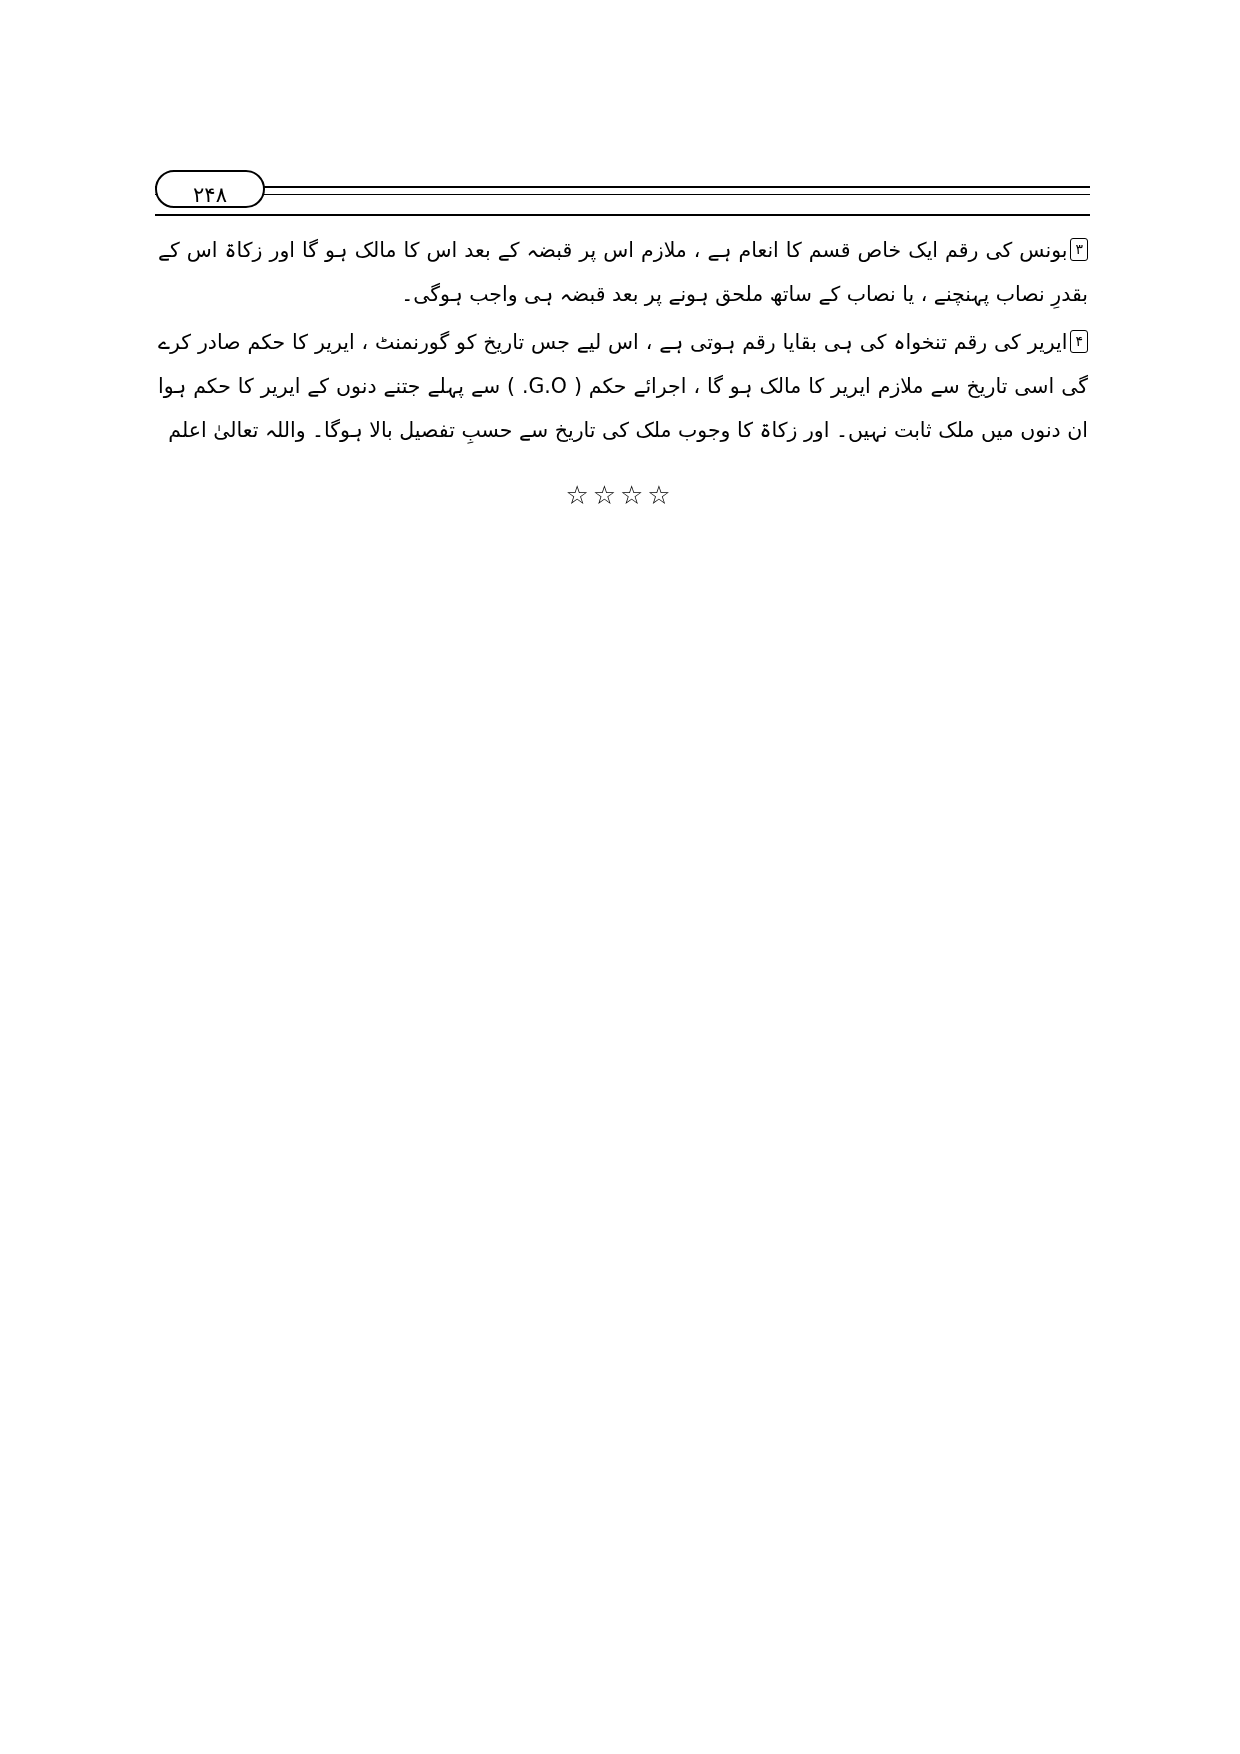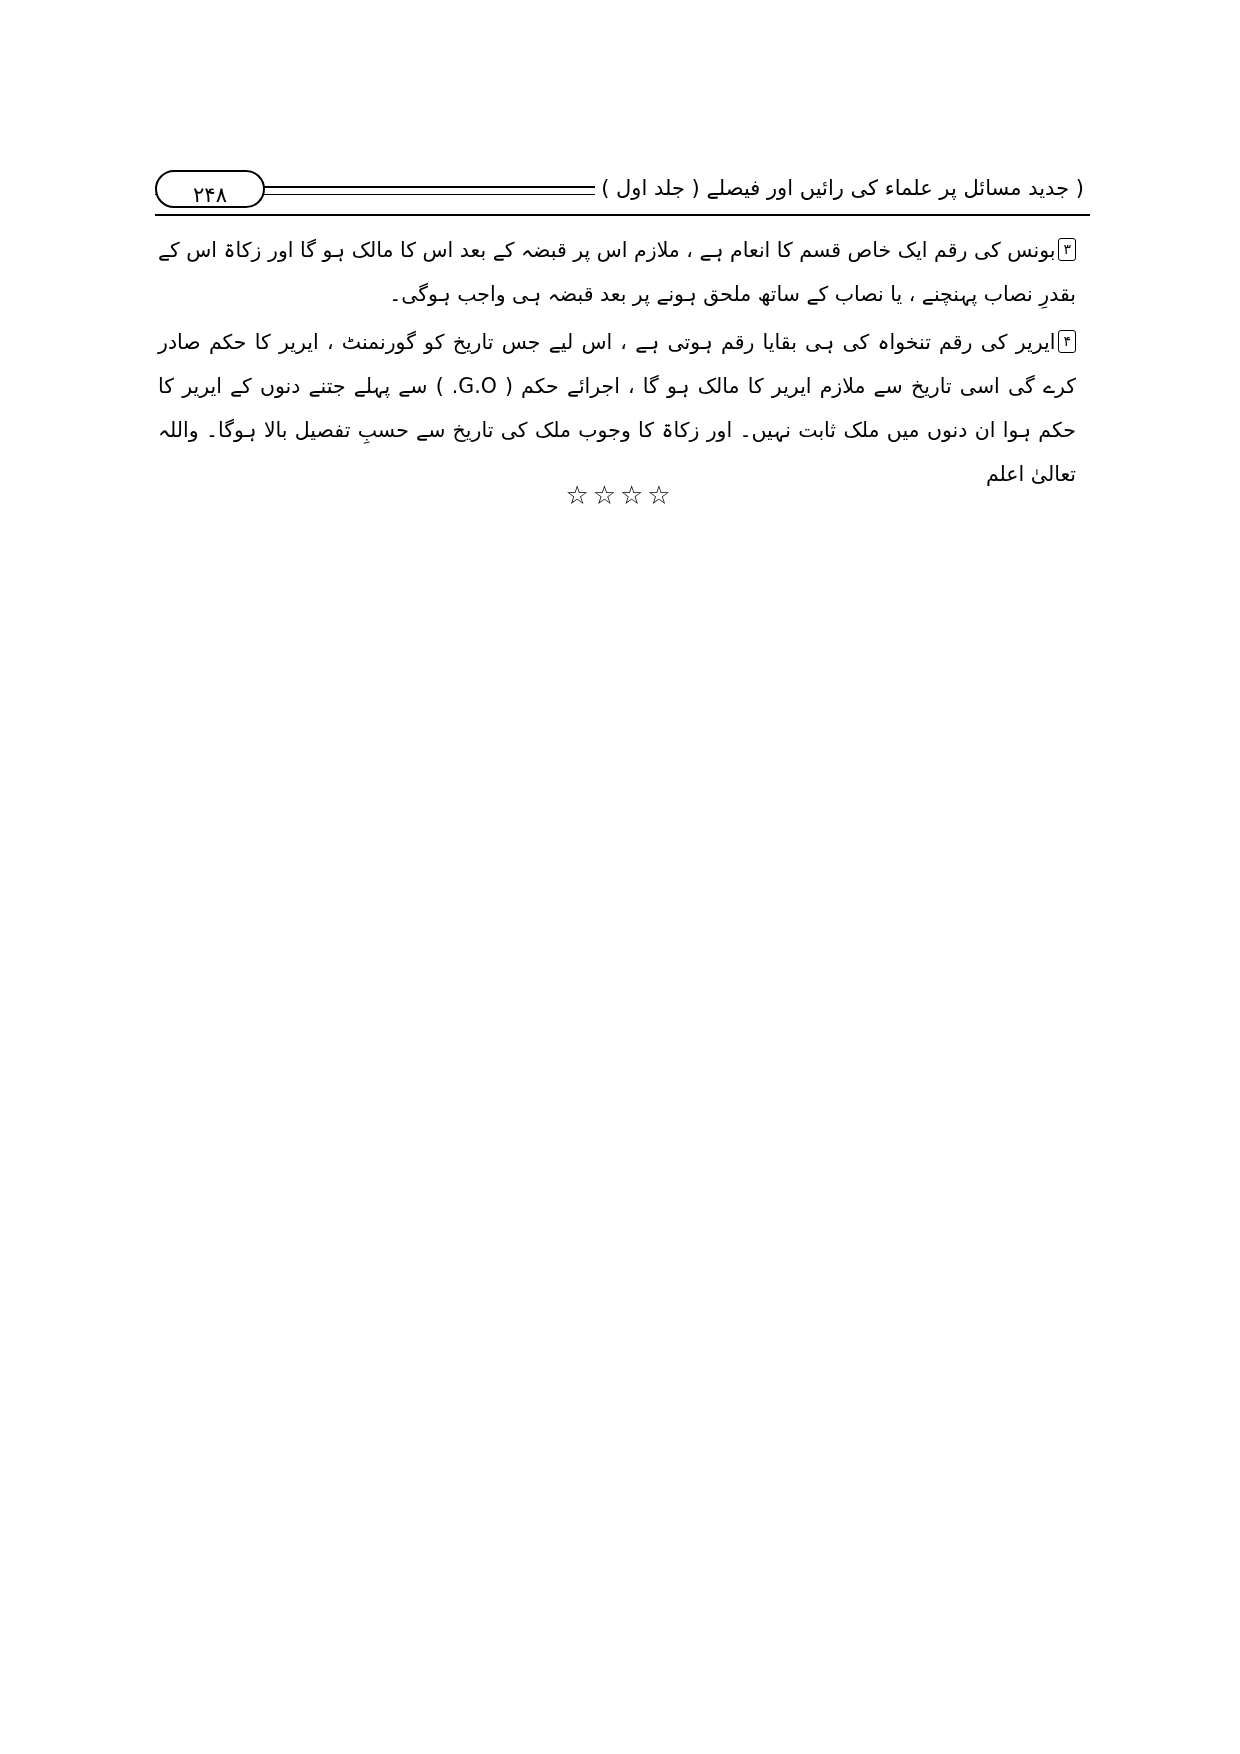--- a/index.html
+++ b/index.html
@@ -101,21 +101,21 @@
     direction: rtl;
     text-align: justify;
     text-align-last: justify;
   }
   .para {
     font-family: "DejaVu Sans", sans-serif;
     font-size: 20.5px;
     line-height: 2.15;
     color: #000;
     direction: rtl;
-    margin: 0 12px 4px 0;
+    margin: 0 0 4px 0;
     text-align: justify;
     text-align-last: right;
     unicode-bidi: plaintext;
   }
   .para .marker {
     display: inline-block;
     border: 1.5px solid #000;
     border-radius: 3px;
     font-size: 14px;
     line-height: 1;
@@ -143,23 +143,20 @@
 
   <div class="header">
     <div class="header-rule"></div>
     <div class="header-rule2"></div>
     <div class="header-bottom-rule"></div>
 
     <div class="page-number-box">
       <span class="page-number">۲۴۸</span>
     </div>
 
-    <div class="header-title-box">
-      <span class="header-title">( جدید مسائل پر علماء کی رائیں اور فیصلے ( جلد اول )</span>
-    </div>
   </div>
 
   <div class="body-area">
 
     <p class="para">
       <span class="marker">۳</span><span>بونس کی رقم ایک خاص قسم کا انعام ہے ، ملازم اس پر قبضہ کے بعد اس کا مالک ہو گا اور زکاۃ اس کے بقدرِ نصاب پہنچنے ، یا نصاب کے ساتھ ملحق ہونے پر بعد قبضہ ہی واجب ہوگی۔</span>
     </p>
 
     <p class="para">
       <span class="marker">۴</span><span>ایریر کی رقم تنخواہ کی ہی بقایا رقم ہوتی ہے ، اس لیے جس تاریخ کو گورنمنٹ ، ایریر کا حکم صادر کرے گی اسی تاریخ سے ملازم ایریر کا مالک ہو گا ، اجرائے حکم ( G.O. ) سے پہلے جتنے دنوں کے ایریر کا حکم ہوا ان دنوں میں ملک ثابت نہیں۔ اور زکاۃ کا وجوب ملک کی تاریخ سے حسبِ تفصیل بالا ہوگا۔ واللہ تعالیٰ اعلم</span>

